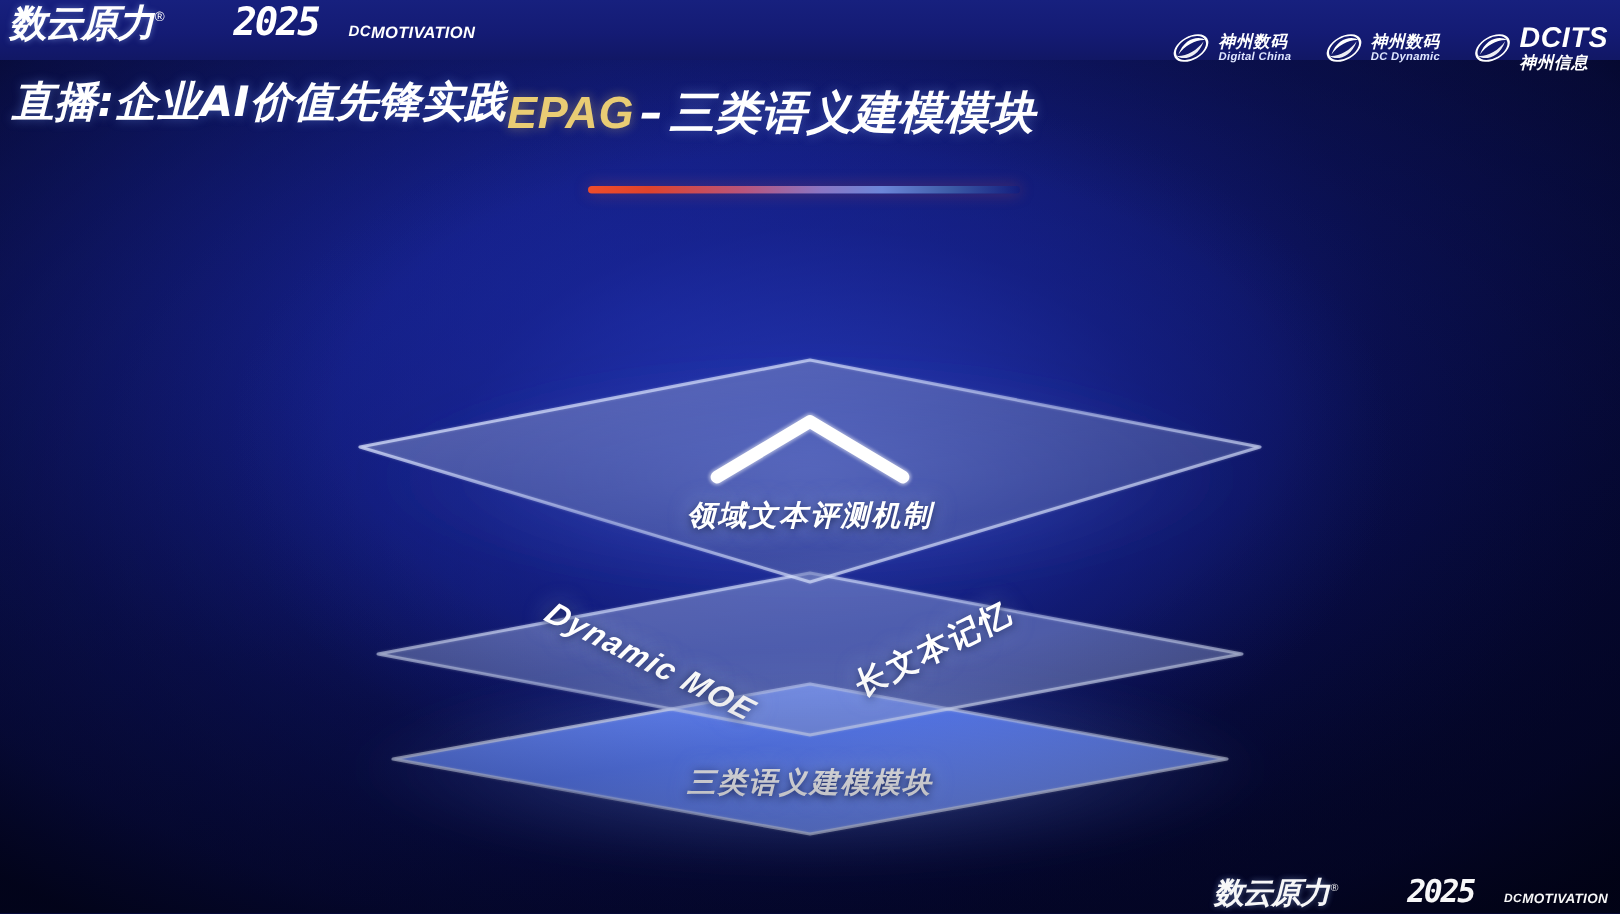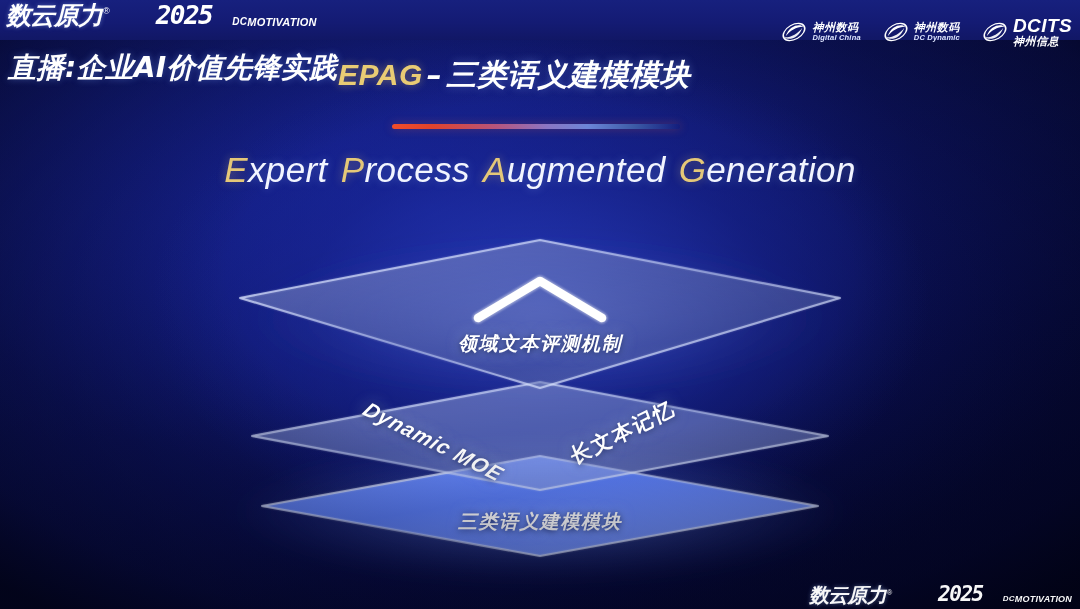--- a/index.html
+++ b/index.html
@@ -275,23 +275,20 @@
   </div>
 
   <div id="livetitle">直播:企业AI价值先锋实践</div>
 
   <div id="epagtitle">
     <span class="gold">EPAG</span><span class="dash">–</span><span class="cn">三类语义建模模块</span>
   </div>
 
   <div id="divider"></div>
 
-  <div id="subtitle">
-    <span class="w"><span class="cap">E</span><span class="rest">xpert</span></span><span class="w"><span class="cap">P</span><span class="rest">rocess</span></span><span class="w"><span class="cap">A</span><span class="rest">ugmented</span></span><span class="w"><span class="cap">G</span><span class="rest">eneration</span></span>
-  </div>
 
   <div id="footerlogo">
     <span class="bl-cn">数云原力</span>
     <span class="bl-reg">®</span>
     <span class="bl-year">2025</span>
     <span class="bl-dc">
       <span>DC</span>
       <span>MOTIVATION</span>
     </span>
   </div>

